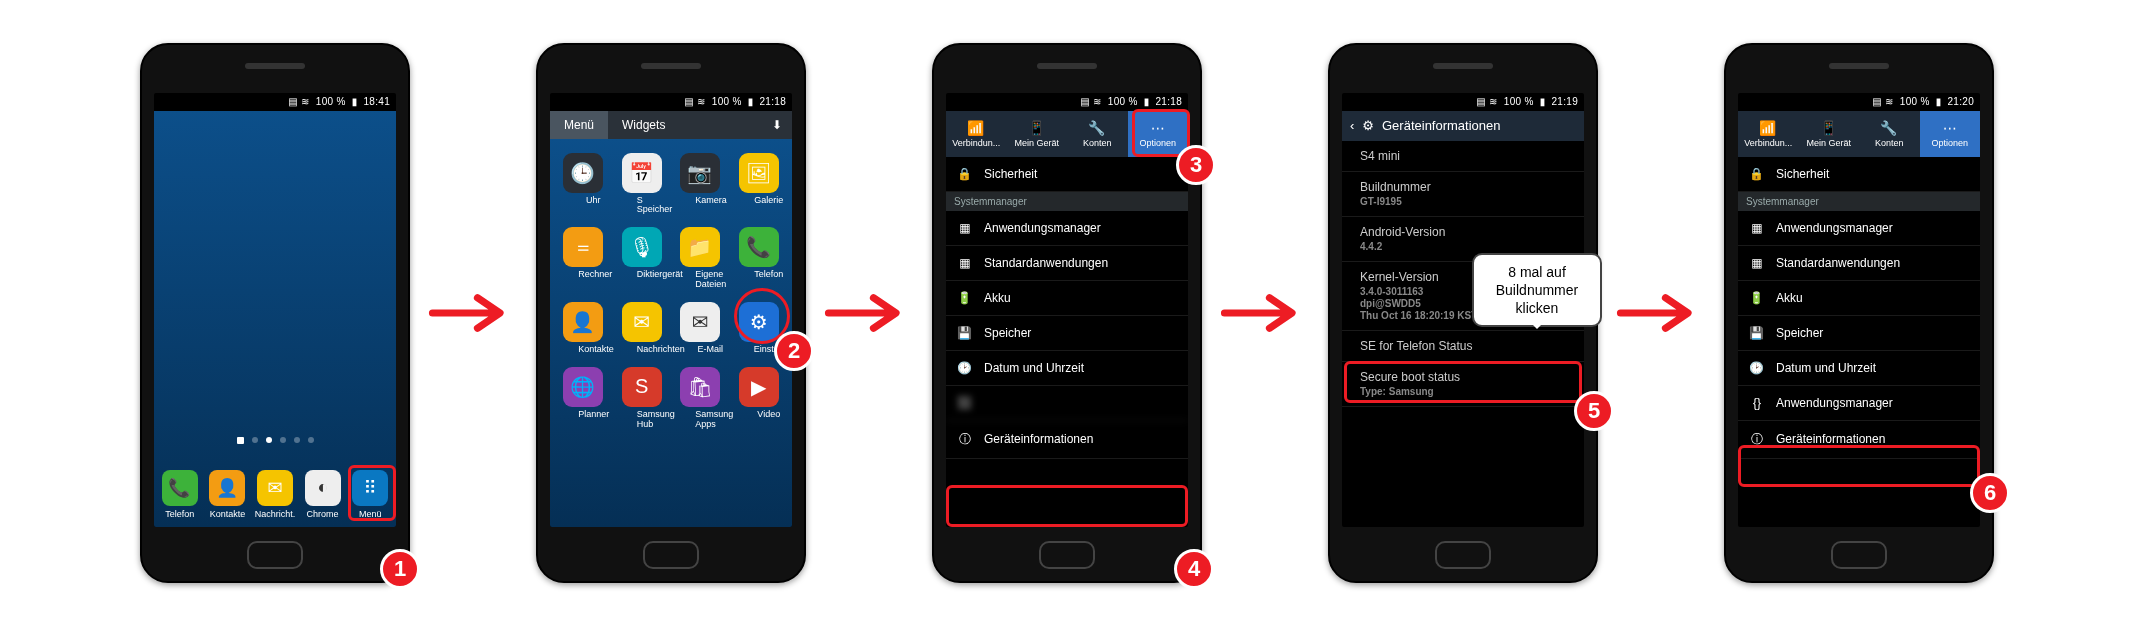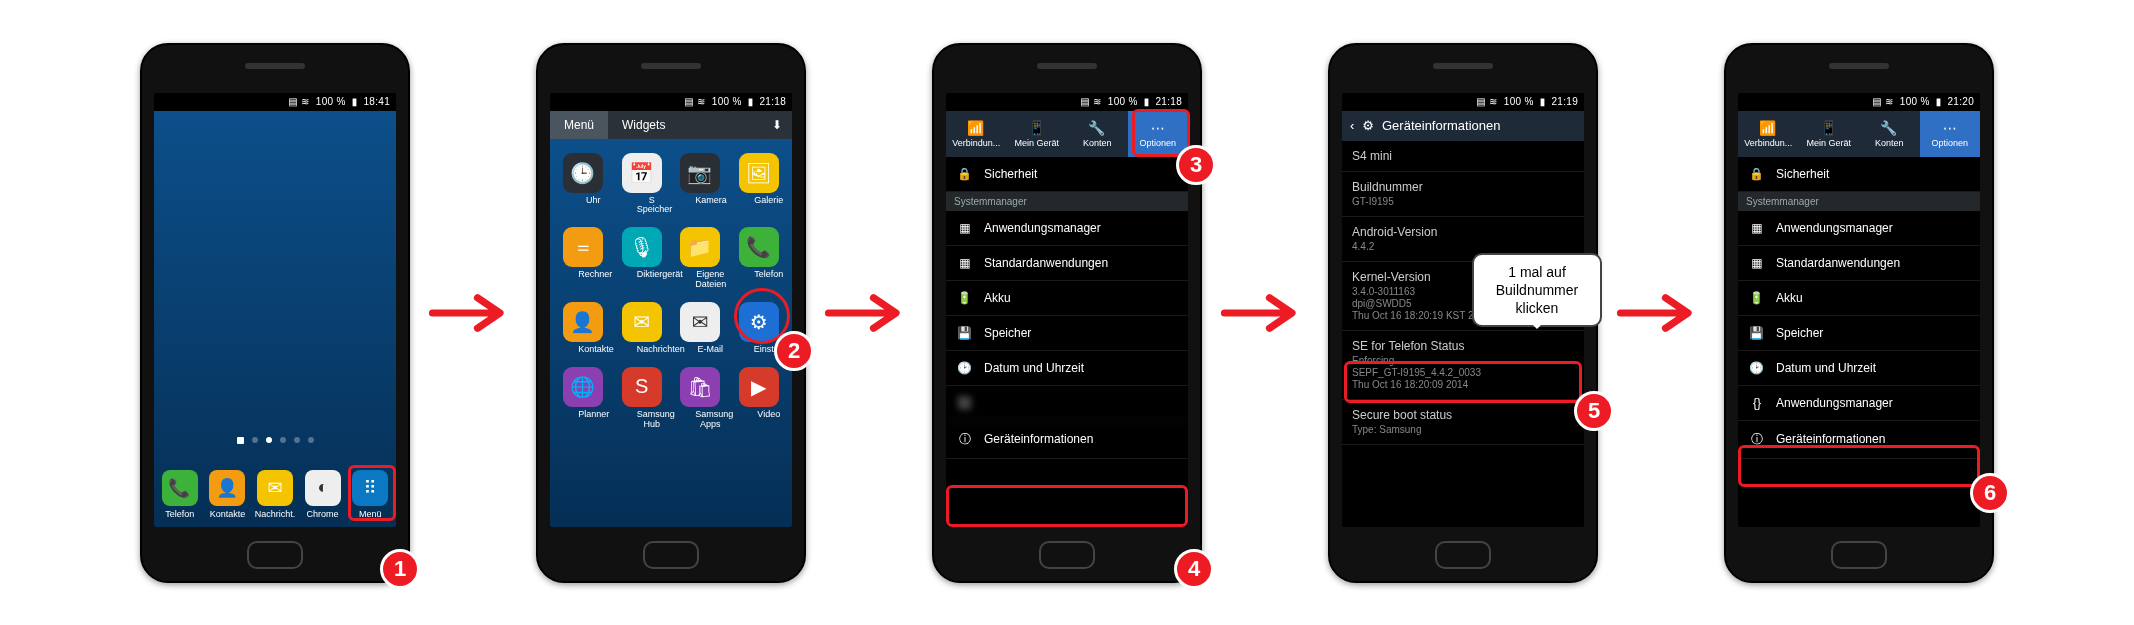--- a/index.html
+++ b/index.html
@@ -38,34 +38,34 @@
   
   .drawer-hdr { height:28px; background:#2a3139; display:flex; align-items:center; font-size:12px; }
   .drawer-hdr .tab { padding:0 14px; height:100%; display:flex; align-items:center; }
   .drawer-hdr .tab.active { background:#4a5560; }
   .drawer-hdr .dl { margin-left:auto; padding:0 10px; }
   .drawer-grid { background:linear-gradient(#0c4f8a,#052f55); height:calc(100% - 46px);
     display:grid; grid-template-columns:repeat(4,1fr); gap:12px 4px; padding:14px 6px; align-content:start; }
   .drawer-grid .app { display:flex; flex-direction:column; align-items:center; gap:3px; }
   .drawer-grid .app .ic { width:40px; height:40px; border-radius:9px;
     display:flex; align-items:center; justify-content:center; font-size:20px; }
-  .drawer-grid .app .lbl { font-size:9px; text-align:center; line-height:1.1; max-width:50px;padding-left:20px; }
+  .drawer-grid .app .lbl { font-size:9px; text-align:left; line-height:1.1; max-width:50px;padding-left:20px; }
   
   .tabsrow { height:46px; display:flex; background:#1e2a38; }
   .tabsrow .t { flex:1; display:flex; flex-direction:column; align-items:center; justify-content:center; gap:2px; font-size:9px; }
   .tabsrow .t .ti { font-size:14px; }
   .tabsrow .t.active { background:#2f70c4; }
   .sect { background:#24282b; padding:4px 8px; font-size:10px; color:#9aa; }
   .row { display:flex; align-items:center; gap:10px; padding:10px 10px; border-bottom:1px solid #1a1a1a; font-size:12px; }
   .row .ri { width:18px; text-align:center; }
   
   .headerbar { height:30px; background:#1e2a38; display:flex; align-items:center; gap:8px; padding:0 8px; font-size:13px; }
-  .kv { padding:8px 10px; border-bottom:1px solid #1a1a1a; }
+  .kv { padding:8px 18px; border-bottom:1px solid #1a1a1a; }
   .kv .k { font-size:12px; color:#ccc; }
-  .kv .v { font-size:10px; color:#888; margin-top:2px; line-height:1.2; white-space:pre-line; }
+  .kv .v { font-size:10px; color:#888; margin-top:2px; line-height:1.2; white-space:pre-line;font-weight:bold; }
   
   .hl { position:absolute; border:3px solid #ed1c24; border-radius:6px; pointer-events:none; }
   .circ { position:absolute; border:3px solid #ed1c24; border-radius:50%; pointer-events:none; }
   .badge { position:absolute; width:40px; height:40px; border-radius:50%; background:#ed1c24;
     color:#fff; display:flex; align-items:center; justify-content:center; font-size:22px; font-weight:bold;
     border:3px solid #fff; }
   .speech { position:absolute; background:#fff; color:#000; border:2px solid #444; border-radius:10px;
     padding:8px 10px; font-size:14px; text-align:center; line-height:1.3; }
   .speech::after { content:""; position:absolute; bottom:-12px; left:50%; transform:translateX(-50%);
     border:8px solid transparent; border-top-color:#fff; }
@@ -336,34 +336,31 @@
       <div class="v">4.4.2</div>
     </div>
             <div class="kv">
       <div class="k">Kernel-Version</div>
       <div class="v">3.4.0-3011163
 dpi@SWDD5
 Thu Oct 16 18:20:19 KST 2014</div>
     </div>
             <div class="kv">
       <div class="k">SE for Telefon Status</div>
-      <div class="v">Enforcing
-SEPF_GT-I9195_4.4.2_0033
-Thu Oct 16 18:20:09 2014</div>
     </div>
             <div class="kv">
       <div class="k">Secure boot status</div>
       <div class="v">Type: Samsung</div>
     </div>
           </div>
       </div>
       <div class="homebtn"></div>
     </div>
     <div class="hl" style="top:318px; left:16px; right:16px; height:42px;"></div>
-    <div class="speech" style="top:210px; right:-4px; width:130px;">1 mal auf Buildnummer klicken</div>
+    <div class="speech" style="top:210px; right:-4px; width:130px;">8 mal auf Buildnummer klicken</div>
     <div class="badge" style="top:348px; right:-16px;">5</div>
   </div>
 
   <div class="arrow">
     <svg viewBox="0 0 100 50">
         <path d="M5 25 H70 M55 8 L80 25 L55 42" stroke="#ed1c24" stroke-width="8" fill="none" stroke-linecap="round" stroke-linejoin="round"></path>
       </svg>
   </div>
 
   <div class="phone-wrap">

